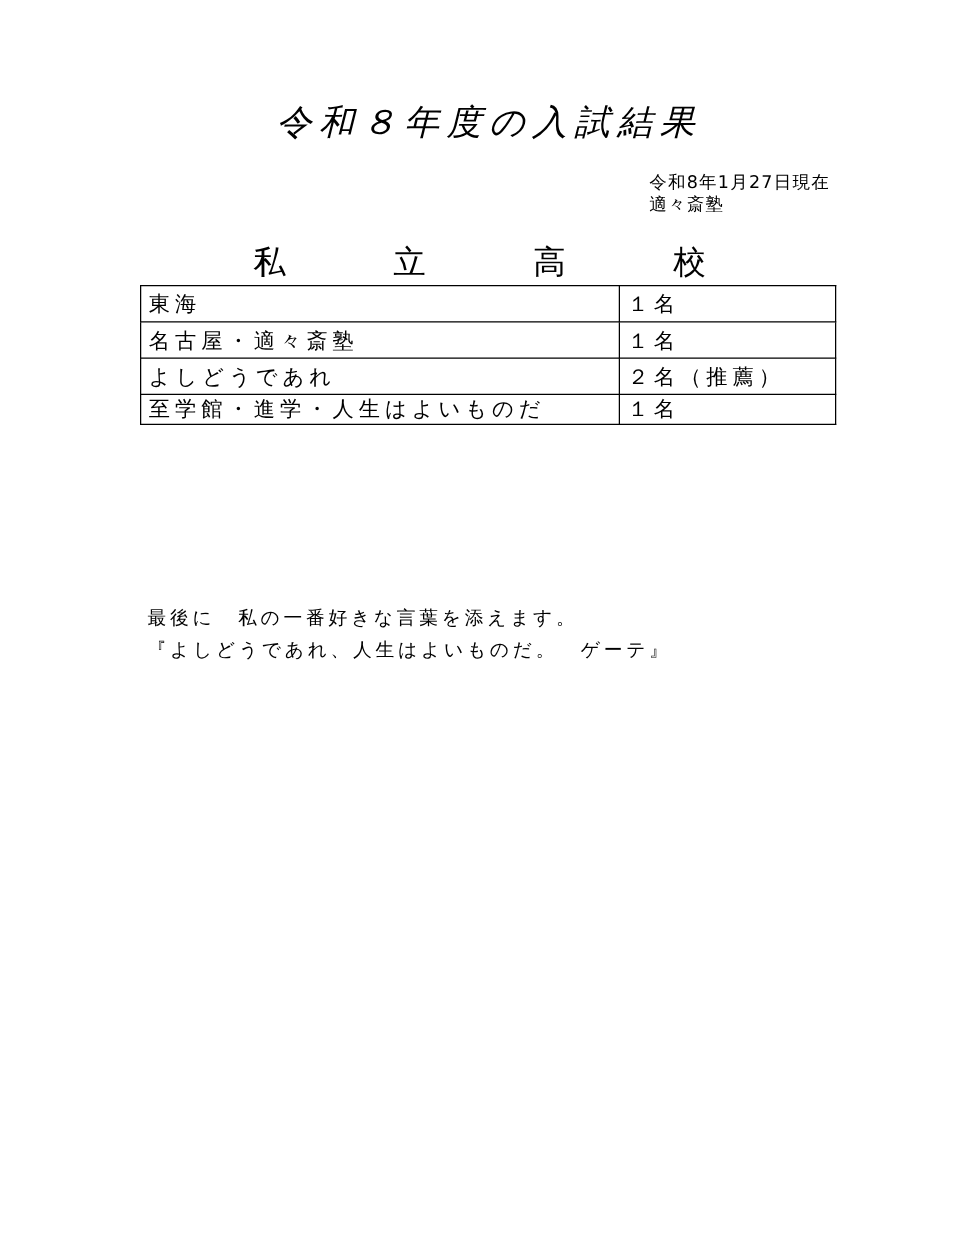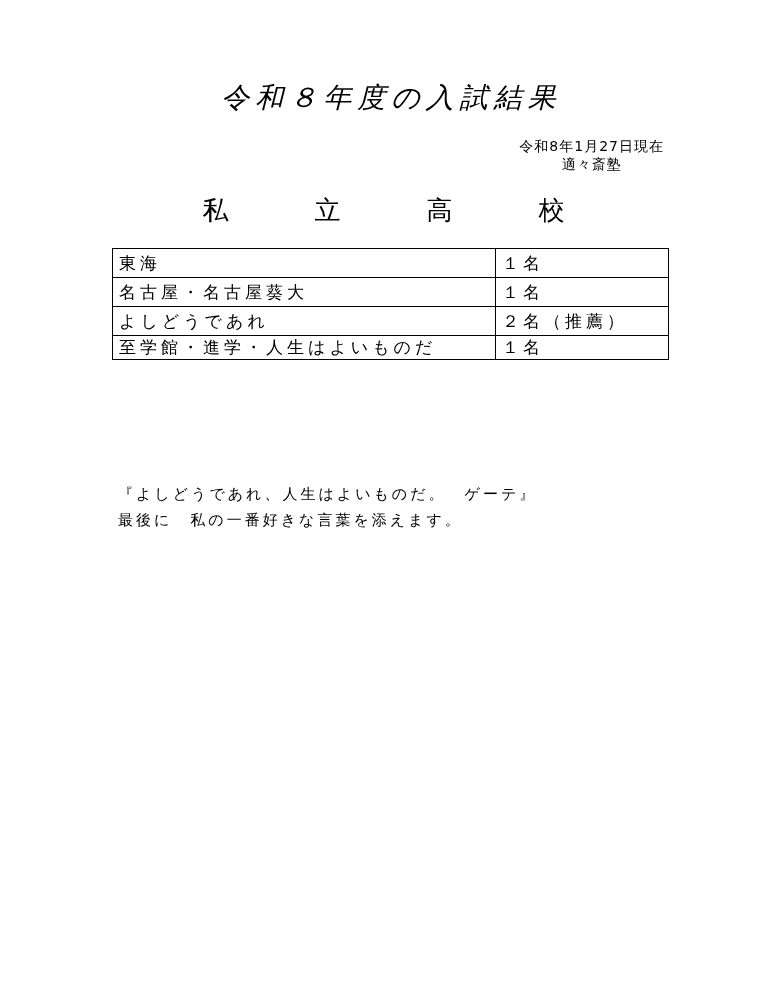--- a/index.html
+++ b/index.html
@@ -6,30 +6,30 @@
   body {
     width: 783px; height: 1003px; background: #ffffff; position: relative;
     font-family: "DejaVu Serif", "Liberation Serif", serif; color: #000;
     overflow: hidden;
   }
   .title {
     position: absolute; top: 80px; left: 0; width: 783px; text-align: center;
     font-size: 28px; letter-spacing: 6px; line-height: 36px; font-style: italic;
   }
   .meta {
-    position: absolute; top: 137px; right: 119px; text-align: center;
+    position: absolute; top: 137px; right: 119px; text-align: left;
     font-size: 14px; line-height: 18px; letter-spacing: 1px;
     font-family: "DejaVu Sans", "Liberation Sans", sans-serif;
   }
   .section {
     position: absolute; top: 192px; left: 0; width: 783px; text-align: center;
     font-size: 26px; letter-spacing: 30px; line-height: 36px; padding-left: 14px; box-sizing: border-box;
   }
   table.results {
-    position: absolute; top: 248px; left: 112px; width: 557px;
+    position: absolute; top: 228px; left: 112px; width: 557px;
     border-collapse: collapse; font-size: 17px;
   }
   table.results td {
     border: 1.5px solid #000; padding: 0 6px; height: 28px; letter-spacing: 4px;
     vertical-align: middle; white-space: nowrap;
   }
   table.results td.school { width: 370px; }
   table.results tr:last-child td { height: 23px; }
   .closing {
     position: absolute; top: 481px; left: 118px; font-size: 15px; line-height: 26px;
@@ -49,30 +49,30 @@
 
 <div class="section">私　立　高　校</div>
 
 <table class="results">
   <tbody id="results-body">
       <tr>
         <td class="school">東海</td>
         <td>１名</td>
       </tr>
       <tr>
-        <td class="school">名古屋・名古屋葵大</td>
+        <td class="school">名古屋・適々斎塾</td>
         <td>１名</td>
       </tr>
       <tr>
         <td class="school">よしどうであれ</td>
         <td>２名（推薦）</td>
       </tr>
       <tr>
         <td class="school">至学館・進学・人生はよいものだ</td>
         <td>１名</td>
       </tr>
     </tbody>
 </table>
 
 <div class="closing">
+  <div>最後に　私の一番好きな言葉を添えます。</div>
   <div>『よしどうであれ、人生はよいものだ。　ゲーテ』</div>
-  <div>最後に　私の一番好きな言葉を添えます。</div>
 </div>
 
 </body></html>

